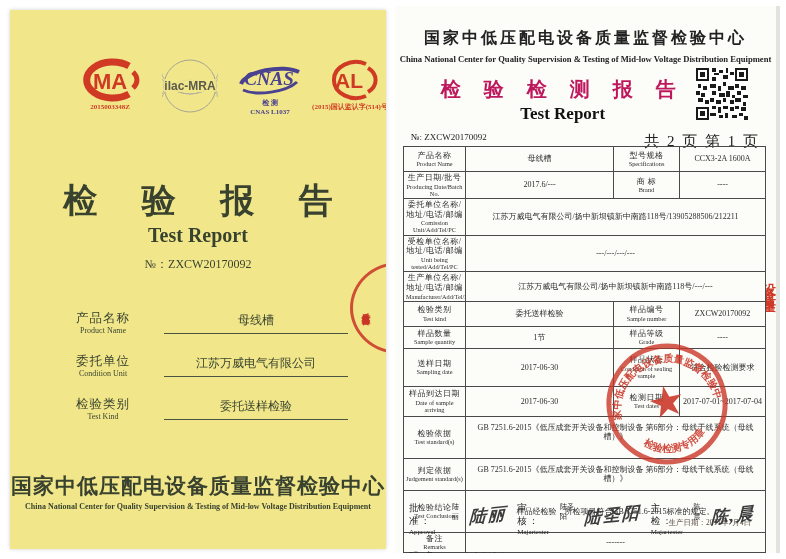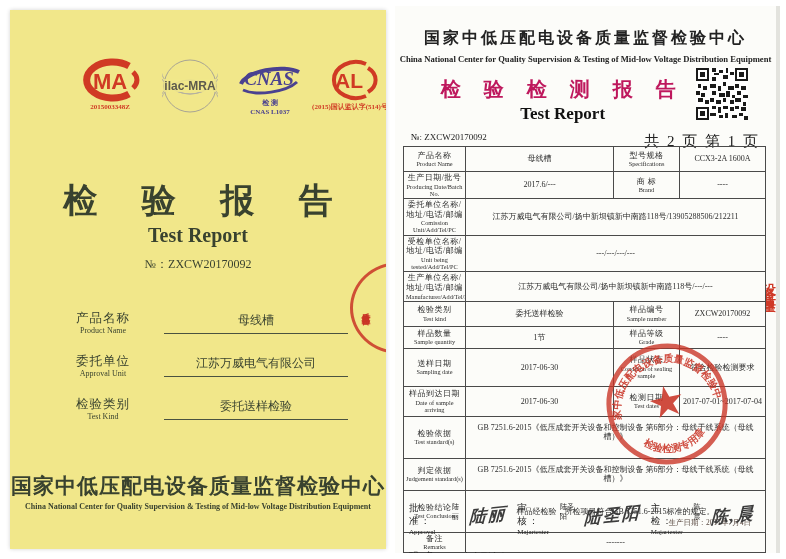--- a/index.html
+++ b/index.html
@@ -137,21 +137,21 @@
       <div class="cfield">
         <div class="lblblk">
           <div class="zh">产品名称</div>
           <div class="en">Product Name</div>
         </div>
         <div class="val">母线槽</div>
       </div>
       <div class="cfield">
         <div class="lblblk">
           <div class="zh">委托单位</div>
-          <div class="en">Approval Unit</div>
+          <div class="en">Condition Unit</div>
         </div>
         <div class="val">江苏万威电气有限公司</div>
       </div>
       <div class="cfield">
         <div class="lblblk">
           <div class="zh">检验类别</div>
           <div class="en">Test Kind</div>
         </div>
         <div class="val">委托送样检验</div>
       </div>

